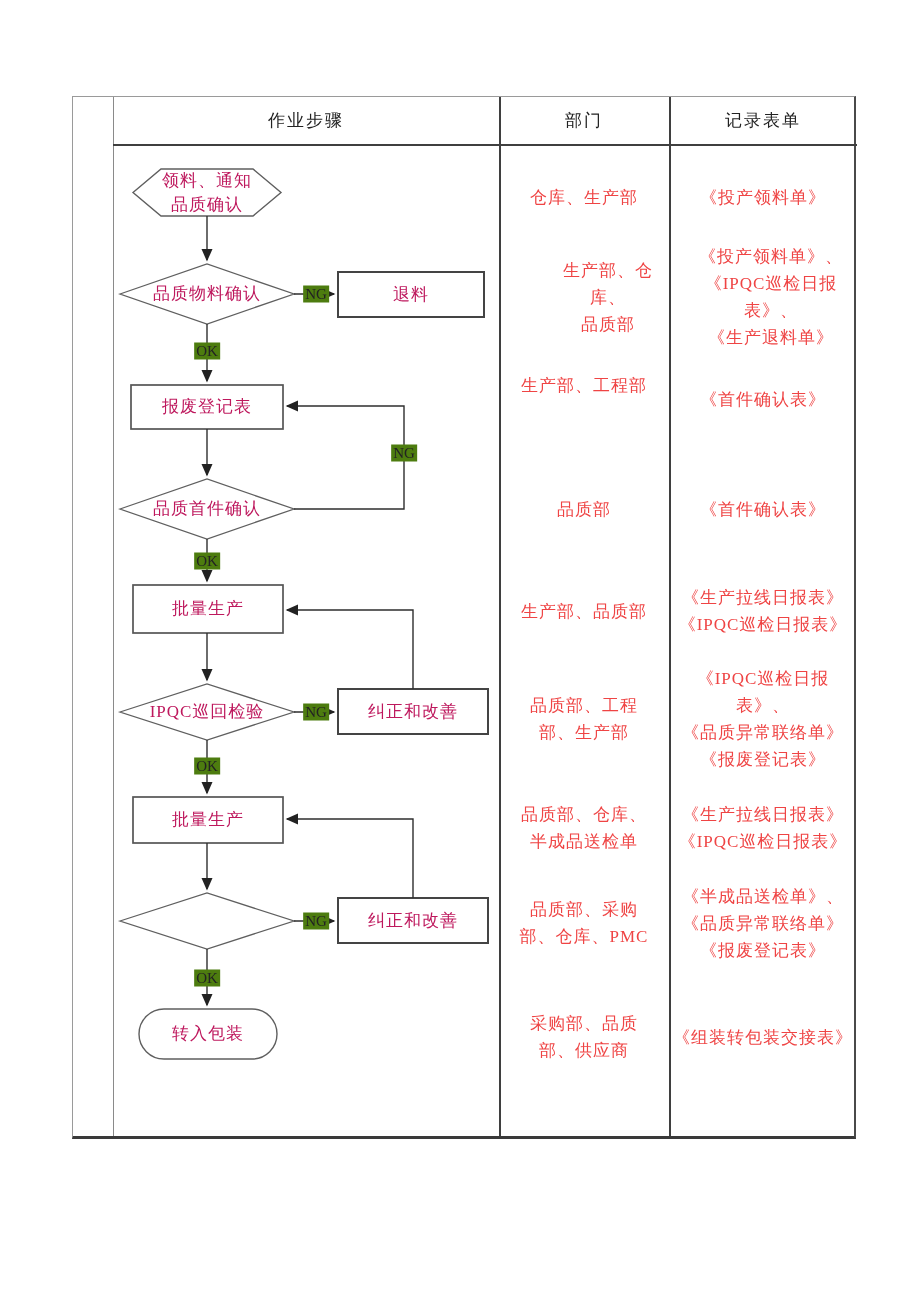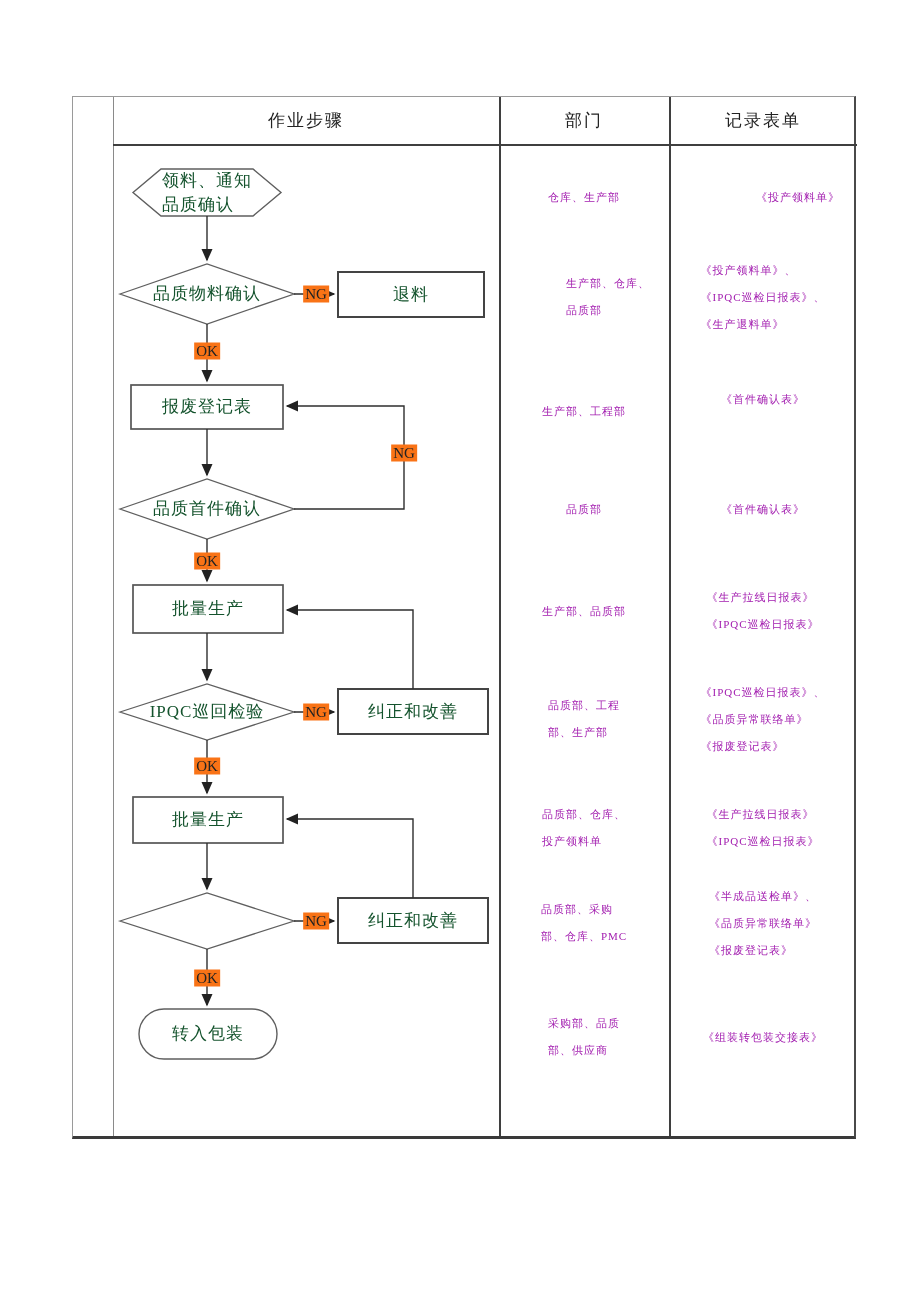--- a/index.html
+++ b/index.html
@@ -28,35 +28,35 @@
   .hline { position: absolute; background: #3f3f3f; }
   .hdr {
     position: absolute; top: 0; height: 47px;
     display: flex; align-items: center; justify-content: center;
     font-size: 17px; letter-spacing: 2px; color: #222;
   }
   .flow-svg { position: absolute; left: 0; top: 0; z-index: 1; }
   .node-label {
     position: absolute; z-index: 2;
     display: flex; align-items: center; justify-content: center;
-    text-align: left; white-space: pre-line;
-    font-size: 17px; line-height: 24px; letter-spacing: 1px; color: #14532d;
+    text-align: center; white-space: pre-line;
+    font-size: 17px; line-height: 24px; letter-spacing: 1px; color: #be185d;
   }
   .tag {
     position: absolute; z-index: 3;
     transform: translate(-50%, -50%);
-    background: #f97316; padding: 0 2px;
+    background: #4d7c0f; padding: 0 2px;
     font-size: 15px; color: #222;
     font-family: "Liberation Serif", "DejaVu Serif", serif;
   }
   .cell {
     position: absolute; z-index: 2;
     display: flex; align-items: center; justify-content: center;
-    white-space: pre-line;
-    font-size: 11px; line-height: 27px; letter-spacing: 1px; color: #a21caf;
+    text-align: center; white-space: pre-line;
+    font-size: 17px; line-height: 27px; letter-spacing: 1px; color: #ef4444;
   }
   .cell.dept { left: 428px; width: 166px; }
   .cell.recs { left: 598px; width: 184px; }
 </style>
 </head>
 <body>
 
 <div class="page">
   <div class="proc-table">
 
@@ -123,34 +123,34 @@
     <span class="tag" style="left:243px; top:615px;">NG</span>
     <span class="tag" style="left:243px; top:824px;">NG</span>
     <span class="tag" style="left:134px; top:254px;">OK</span>
     <span class="tag" style="left:134px; top:464px;">OK</span>
     <span class="tag" style="left:134px; top:669px;">OK</span>
     <span class="tag" style="left:134px; top:881px;">OK</span>
 
     <div class="cell dept" style="top:50px; height:100px;">仓库、生产部</div>
     <div class="cell dept" style="top:140px; height:120px;padding-left:48px;">生产部、仓库、
 品质部</div>
-    <div class="cell dept" style="top:264px; height:100px;">生产部、工程部</div>
+    <div class="cell dept" style="top:238px; height:100px;">生产部、工程部</div>
     <div class="cell dept" style="top:362px; height:100px;">品质部</div>
     <div class="cell dept" style="top:464px; height:100px;">生产部、品质部</div>
     <div class="cell dept" style="top:572px; height:100px;">品质部、工程
 部、生产部</div>
     <div class="cell dept" style="top:681px; height:100px;">品质部、仓库、
-投产领料单</div>
+半成品送检单</div>
     <div class="cell dept" style="top:776px; height:100px;">品质部、采购
 部、仓库、PMC</div>
     <div class="cell dept" style="top:890px; height:100px;">采购部、品质
 部、供应商</div>
 
-    <div class="cell recs" style="top:50px; height:100px;margin-left:35px;">《投产领料单》</div>
-    <div class="cell recs" style="top:140px; height:120px;">《投产领料单》、
+    <div class="cell recs" style="top:50px; height:100px;">《投产领料单》</div>
+    <div class="cell recs" style="top:140px; height:120px;margin-left:8px;">《投产领料单》、
 《IPQC巡检日报表》、
 《生产退料单》</div>
     <div class="cell recs" style="top:252px; height:100px;">《首件确认表》</div>
     <div class="cell recs" style="top:362px; height:100px;">《首件确认表》</div>
     <div class="cell recs" style="top:464px; height:100px;">《生产拉线日报表》
 《IPQC巡检日报表》</div>
     <div class="cell recs" style="top:572px; height:100px;">《IPQC巡检日报表》、
 《品质异常联络单》
 《报废登记表》</div>
     <div class="cell recs" style="top:681px; height:100px;">《生产拉线日报表》

